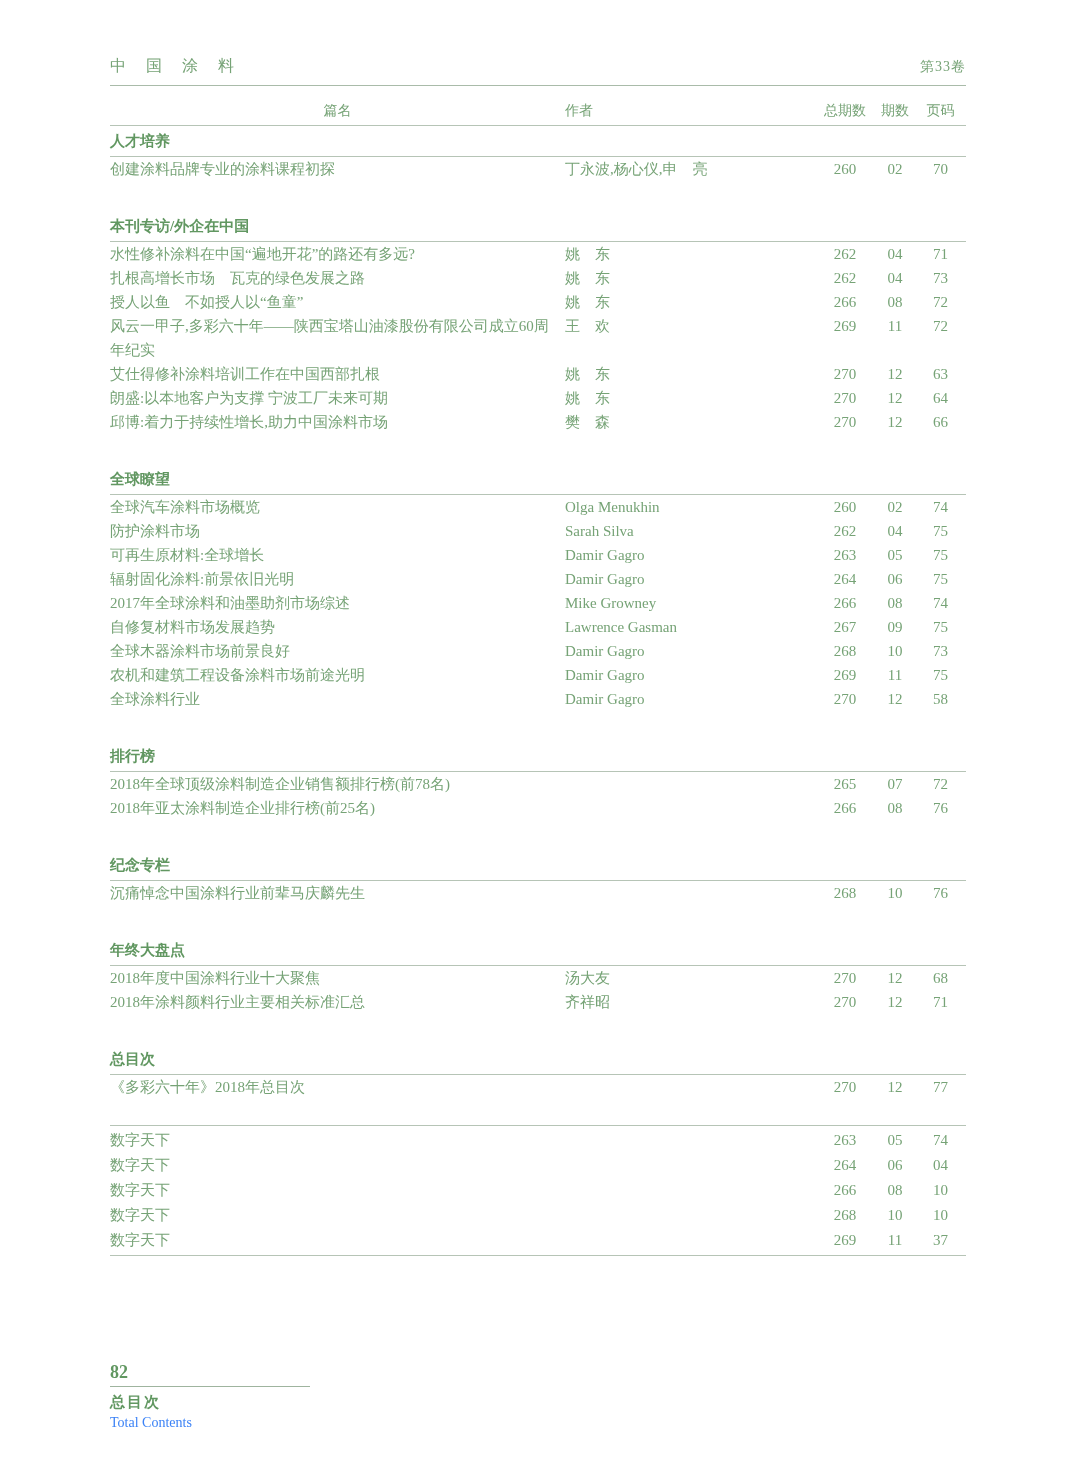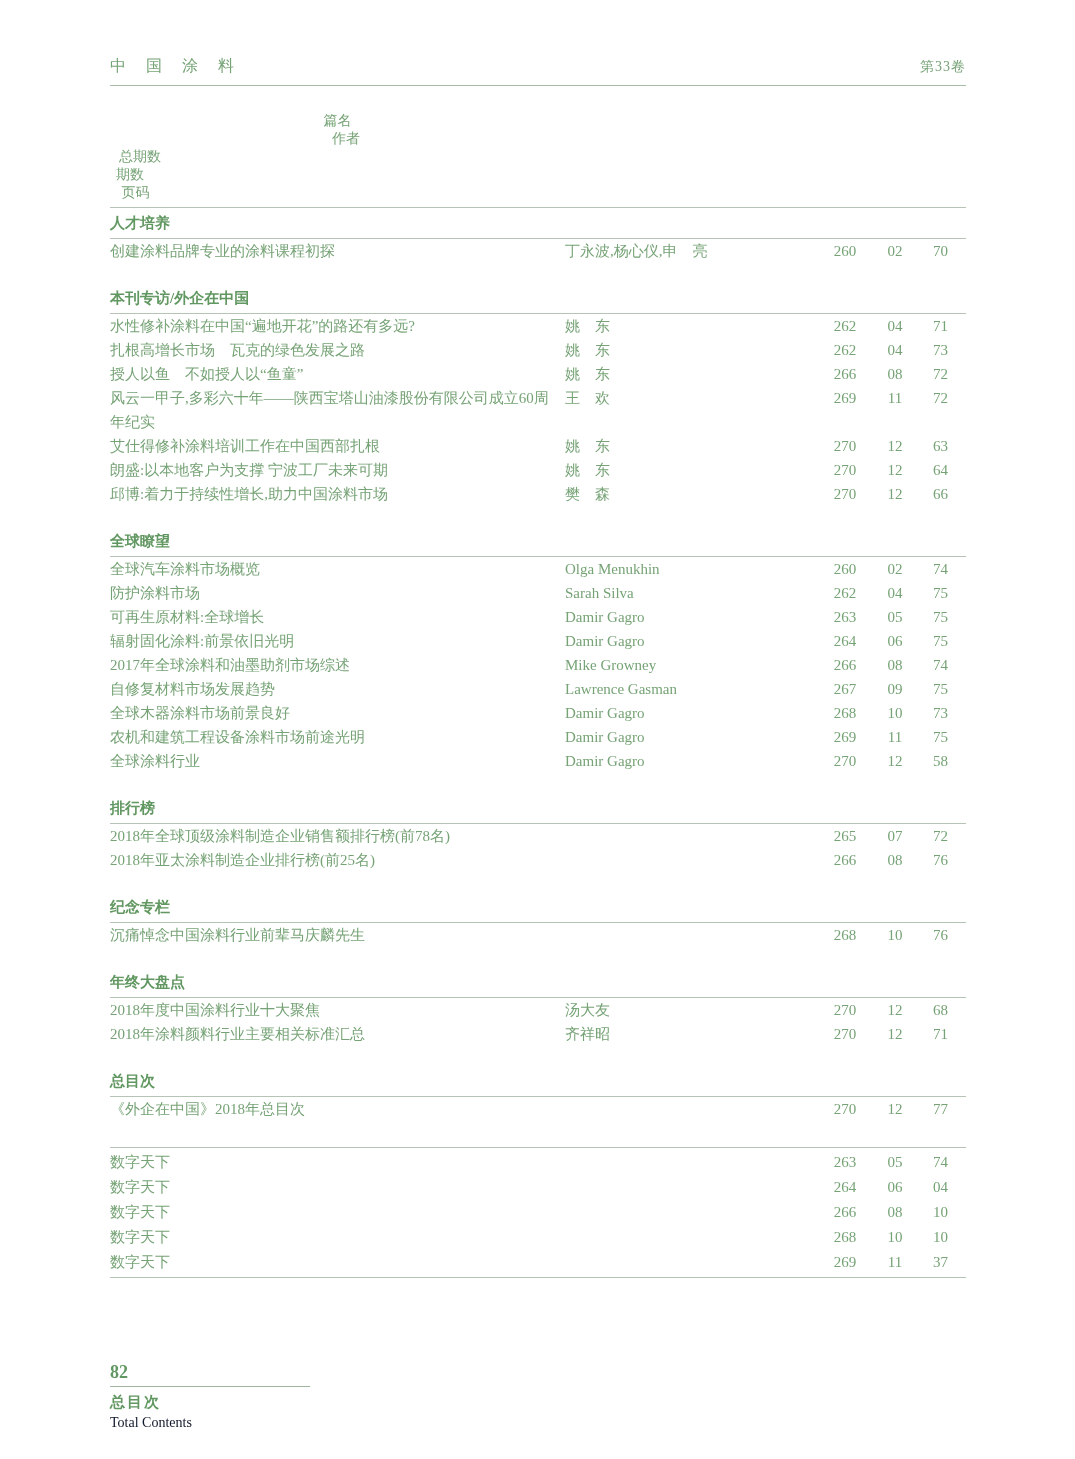--- a/index.html
+++ b/index.html
@@ -22,37 +22,36 @@
     display:flex;justify-content:space-between;align-items:center;
     padding-bottom:8px;
     border-bottom:1px solid #a9bba9;
   }
   .journal-name{font-size:16px;letter-spacing:8px;}
   .journal-volume{font-size:14px;letter-spacing:1px;}
 
   
   .col-header{
     display:flex;
-    margin-top:26px;
+    margin-top:16px;
     padding-bottom:5px;
     border-bottom:1px solid #b6c4b6;
     font-size:14px;
-    flex-direction:column;
   }
   .cell-title{width:455px;}
   .cell-author{width:250px;}
   .cell-num{text-align:center;}
   .n1{width:60px;}
   .n2{width:40px;}
   .n3{width:51px;}
   .col-header .cell-title{text-align:center;}
-  .col-header .cell-author{text-align:right;}
-
-  
-  .section{margin-top:26px;}
+  .col-header .cell-author{text-align:left;}
+
+  
+  .section{margin-top:36px;}
   .section.first{margin-top:6px;}
   .section-title{
     font-size:15px;
     font-weight:bold;
     color:#619761;
     padding-bottom:5px;
     border-bottom:1px solid #b6c4b6;
   }
   .row{
     display:flex;
@@ -80,21 +79,21 @@
     left:110px;top:1362px;
     width:400px;
   }
   .footer-page{
     font-size:18px;font-weight:bold;color:#619761;
     width:200px;
     padding-bottom:3px;
     border-bottom:1.5px solid #9fb49f;
   }
   .footer-cn{margin-top:6px;font-size:15px;font-weight:bold;color:#619761;letter-spacing:2px;}
-  .footer-en{margin-top:3px;font-size:14px;color:#0f172a;}
+  .footer-en{margin-top:3px;font-size:14px;color:#3b82f6;}
 </style>
 </head>
 <body>
 
 <div class="page">
   <div class="content">
 
     <div class="journal-header">
       <span class="journal-name">中 国 涂 料</span>
       <span class="journal-volume">第33卷</span>
@@ -280,21 +279,21 @@
             <span class="cell-title">2018年涂料颜料行业主要相关标准汇总</span>
             <span class="cell-author">齐祥昭</span>
             <span class="cell-num n1">270</span>
             <span class="cell-num n2">12</span>
             <span class="cell-num n3">71</span>
           </div>
         </div>
         <div class="section">
           <div class="section-title">总目次</div>
           <div class="row">
-            <span class="cell-title">《外企在中国》2018年总目次</span>
+            <span class="cell-title">《多彩六十年》2018年总目次</span>
             <span class="cell-author"></span>
             <span class="cell-num n1">270</span>
             <span class="cell-num n2">12</span>
             <span class="cell-num n3">77</span>
           </div>
         </div>
       </div>
 
     <div class="digital-block" id="digital-root">
         <div class="row">

